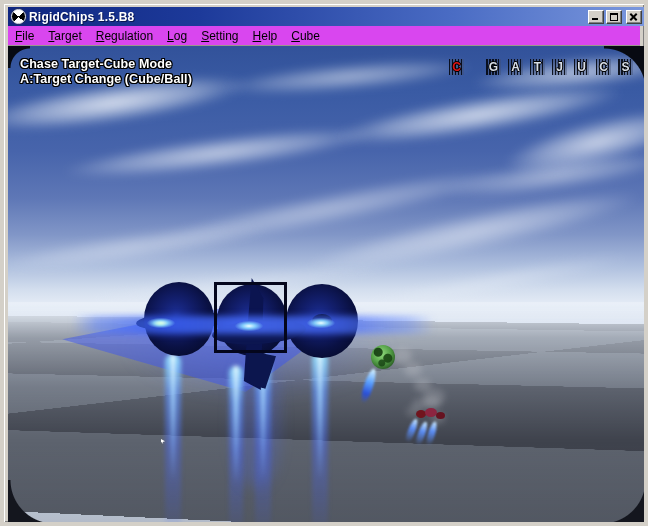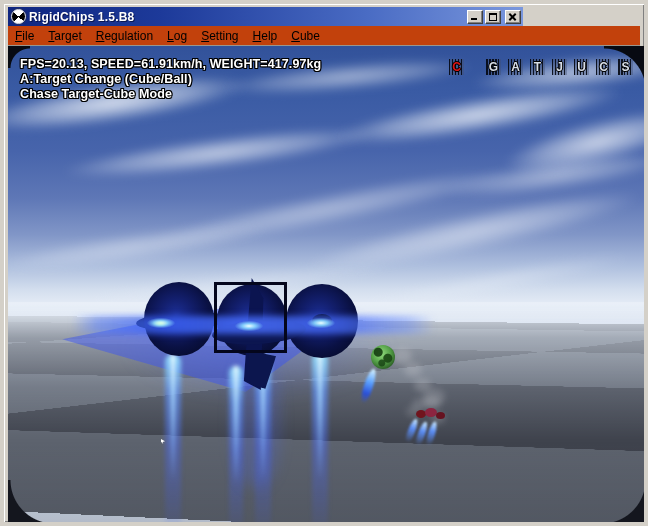--- a/index.html
+++ b/index.html
@@ -7,21 +7,21 @@
   .window{
     position:relative;width:648px;height:526px;
     background:#d4d0c8;
     border:4px solid #d4d0c8;
     box-shadow:inset 1px 1px 0 #ffffff, inset -1px -1px 0 #808080;
     font-family:"Liberation Sans", sans-serif;
     overflow:hidden;
   }
   
   .titlebar{
-    position:absolute;left:4px;top:3px;width:515px;height:19px;
+    position:absolute;left:4px;top:3px;width:636px;height:19px;
     background:linear-gradient(90deg,#0f2680 0%,#1d3a9a 30%,#4a6cc4 70%,#7a97dd 100%);
     display:flex;align-items:center;padding:2px 2px;
   }
   .app-icon{
     width:15px;height:15px;border-radius:50%;flex:0 0 auto;margin:0 3px 0 1px;
     background:conic-gradient(from 45deg,#000 0 90deg,#fff 90deg 180deg,#000 180deg 270deg,#fff 270deg 360deg);
     border:1px solid #e8e8e8;box-shadow:0 0 0 1px #20306a;
   }
   .title-text{color:#fff;font-size:12px;font-weight:bold;letter-spacing:0.2px;
     text-shadow:1px 1px 0 rgba(0,0,30,0.55);white-space:nowrap;}
@@ -33,21 +33,21 @@
     cursor:pointer;
   }
   .win-btn.close{margin-left:2px;}
   .glyph-min{position:absolute;left:3px;bottom:3px;width:6px;height:2px;background:#000;}
   .glyph-max{position:absolute;left:3px;top:2px;width:8px;height:8px;border:1px solid #000;border-top-width:2px;}
   .glyph-x{position:absolute;left:2px;top:5px;width:9px;height:2px;background:#000;transform:rotate(45deg);}
   .glyph-x2{position:absolute;left:2px;top:5px;width:9px;height:2px;background:#000;transform:rotate(-45deg);}
   
   .menubar{
     position:absolute;left:4px;top:22px;width:632px;height:20px;
-    background:#c2410c;display:flex;align-items:center;
+    background:#d946ef;display:flex;align-items:center;
     border-bottom:1px solid #9a968e;
     font-size:12px;color:#000;
   }
   .menu-item{
     display:inline-block;padding:2px 7px;cursor:pointer;white-space:nowrap;
   }
   .menu-item::first-letter{text-decoration:underline;}
   
   .viewport{
     position:absolute;left:4px;top:42px;width:640px;height:480px;
@@ -303,23 +303,22 @@
     <div class="red-chip r3"></div>
 
     <div class="speck"></div>
 
     <div class="corner tl"></div>
     <div class="corner tr"></div>
     <div class="corner bl"></div>
     <div class="corner br"></div>
 
     <div class="hud">
-      <div>FPS=20.13, SPEED=61.91km/h, WEIGHT=417.97kg</div>
+      <div>Chase Target-Cube Mode</div>
       <div>A:Target Change (Cube/Ball)</div>
-      <div>Chase Target-Cube Mode</div>
     </div>
 
     <div class="indicators">
       <span class="ind first" style="color: rgb(221, 20, 20);">C</span>
       <span class="ind">G</span>
       <span class="ind">A</span>
       <span class="ind">T</span>
       <span class="ind">J</span>
       <span class="ind">U</span>
       <span class="ind">C</span>

